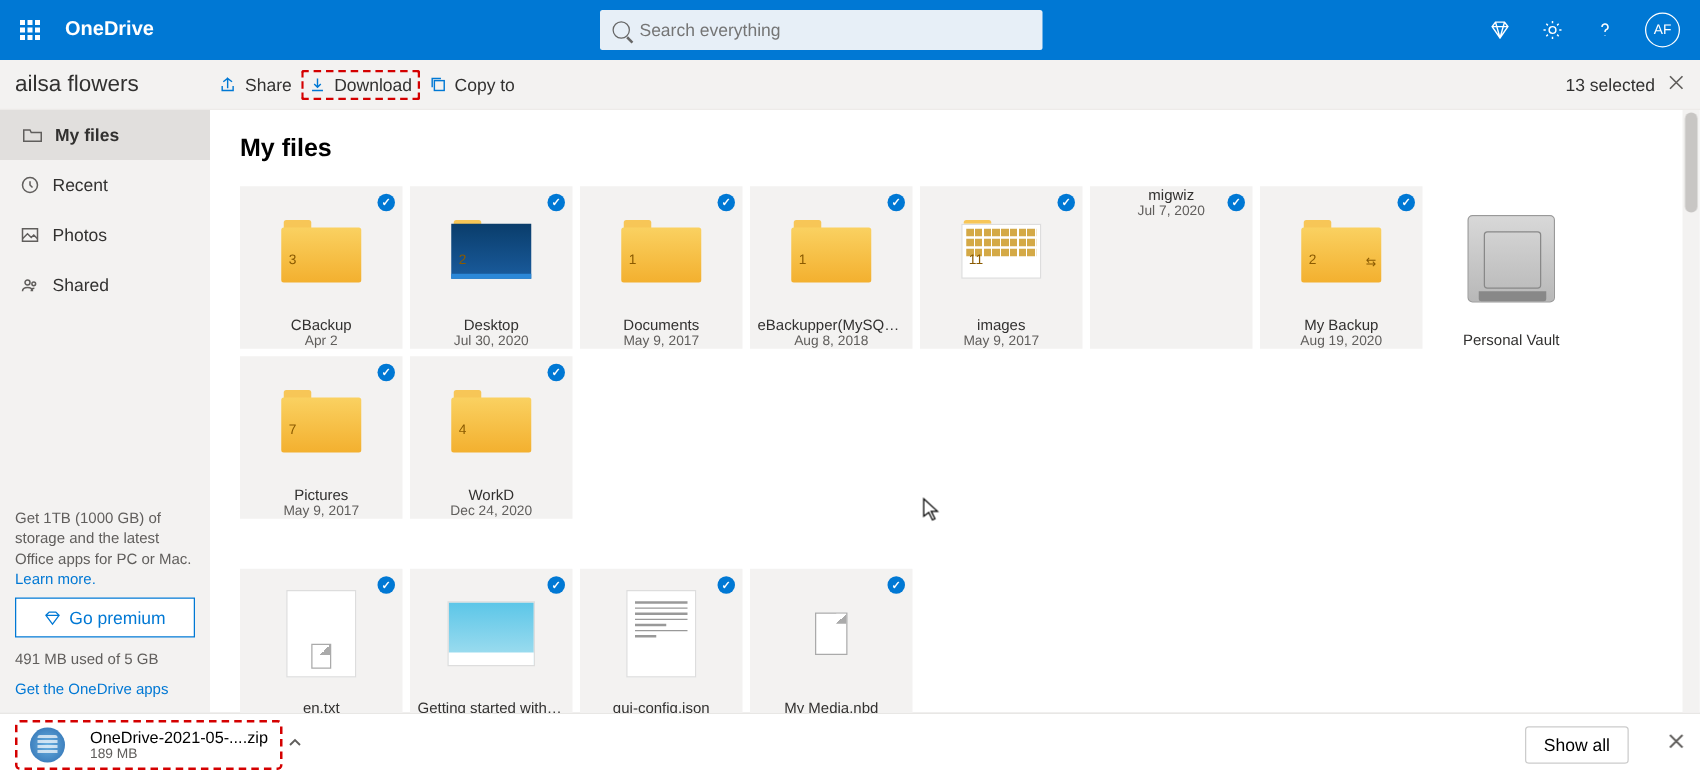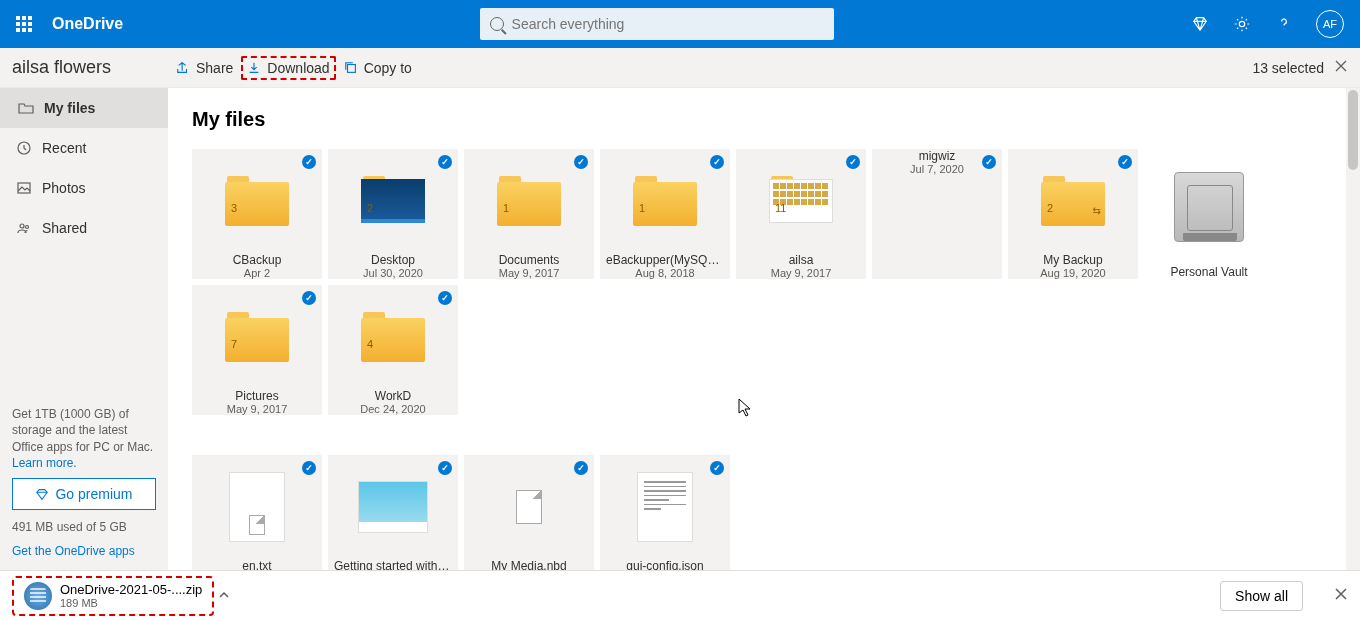--- a/index.html
+++ b/index.html
@@ -73,21 +73,21 @@
 .file-page-icon::before { content: ""; position: absolute; top: 0; right: 0; width: 8px; height: 8px; background: linear-gradient(135deg,#fff 50%,#aaa 50%); }
 
 .img-thumb { width: 70px; height: 52px; background: linear-gradient(#5cc6e8,#a8e0f0); border: 1px solid #ddd; position: relative; }
 .img-thumb::after { content: ""; position: absolute; bottom: 0; left: 0; right: 0; height: 10px; background: #fff; }
 
 .scrollbar-v { position: absolute; right: 0; top: 88px; bottom: 50px; width: 14px; background: #f3f2f1; }
 .scrollbar-thumb { width: 10px; height: 80px; background: #c8c6c4; margin: 2px auto; border-radius: 5px; }
 
 
 .download-bar { position: absolute; bottom: 0; left: 0; right: 0; height: 50px; background: #fff; border-top: 1px solid #e1dfdd; display: flex; align-items: center; padding: 0 12px; }
-.dl-item { display: flex; align-items: flex-start; gap: 8px; border: 2px dashed #d40000; border-radius: 4px; padding: 4px 10px; cursor: pointer; }
+.dl-item { display: flex; align-items: flex-start; gap: 20px; border: 2px dashed #d40000; border-radius: 4px; padding: 4px 10px; cursor: pointer; }
 .dl-icon { width: 28px; height: 28px; background: radial-gradient(circle,#6ab0e0,#2b6cb0); border-radius: 50%; position: relative; }
 .dl-icon::before { content: ""; position: absolute; inset: 6px; background: repeating-linear-gradient(#fff 0 2px,transparent 2px 4px); border-radius: 2px; opacity: 0.7; }
 .dl-text { display: flex; flex-direction: column; font-size: 13px; }
 .dl-text .sz { font-size: 11px; color: #605e5c; }
 .dl-chev { margin-left: 4px; color: #605e5c; cursor: pointer; }
 .dl-right { margin-left: auto; display: flex; align-items: center; gap: 31px; }
 .show-all { border: 1px solid #ccc; padding: 6px 14px; font-size: 14px; border-radius: 3px; cursor: pointer; background: #fff; }
 
 .cursor-ptr { position: absolute; left: 738px; top: 398px; pointer-events: none; }
 
@@ -282,21 +282,21 @@
               <div class="folder-tab"></div>
               <div class="images-preview">
                 <div></div>
                 <div></div>
                 <div></div>
               </div>
               <span class="folder-count">11</span>
             </div>
           </div>
           <div class="tile-label">
-            <div class="tile-name">ailsa</div>
+            <div class="tile-name">images</div>
             <div class="tile-date">May 9, 2017</div>
           </div>
         </div>
         <div class="tile">
           <div class="tile-check"></div>
           <div class="tile-label">
             <div class="tile-name">migwiz</div>
             <div class="tile-date">Jul 7, 2020</div>
           </div>
         </div>
@@ -367,30 +367,20 @@
           </div>
         </div>
         <div class="tile file-tile">
           <div class="tile-check"></div>
           <div class="tile-preview">
             <div class="img-thumb"></div>
           </div>
           <div class="tile-label">
             <div class="tile-name">Getting started with O...</div>
             <div class="tile-date">May 9, 2017</div>
-          </div>
-        </div>
-        <div class="tile file-tile">
-          <div class="tile-check"></div>
-          <div class="tile-preview">
-            <div class="file-page-icon"></div>
-          </div>
-          <div class="tile-label">
-            <div class="tile-name">My Media.nbd</div>
-            <div class="tile-date">Nov 4, 2020</div>
           </div>
         </div>
         <div class="tile file-tile">
           <div class="tile-check"></div>
           <div class="tile-preview">
             <div class="doc-icon">
               <div class="doc-lines">
                 <span></span>
                 <span></span>
                 <span></span>
@@ -399,20 +389,30 @@
                 <span></span>
                 <span style="width:40%"></span>
               </div>
             </div>
           </div>
           <div class="tile-label">
             <div class="tile-name">gui-config.json</div>
             <div class="tile-date">Jun 30, 2020</div>
           </div>
         </div>
+        <div class="tile file-tile">
+          <div class="tile-check"></div>
+          <div class="tile-preview">
+            <div class="file-page-icon"></div>
+          </div>
+          <div class="tile-label">
+            <div class="tile-name">My Media.nbd</div>
+            <div class="tile-date">Nov 4, 2020</div>
+          </div>
+        </div>
       </div>
   </div>
 </div>
 
 <div class="scrollbar-v">
   <div class="scrollbar-thumb"></div>
 </div>
 
 <div class="download-bar">
   <div class="dl-item">

